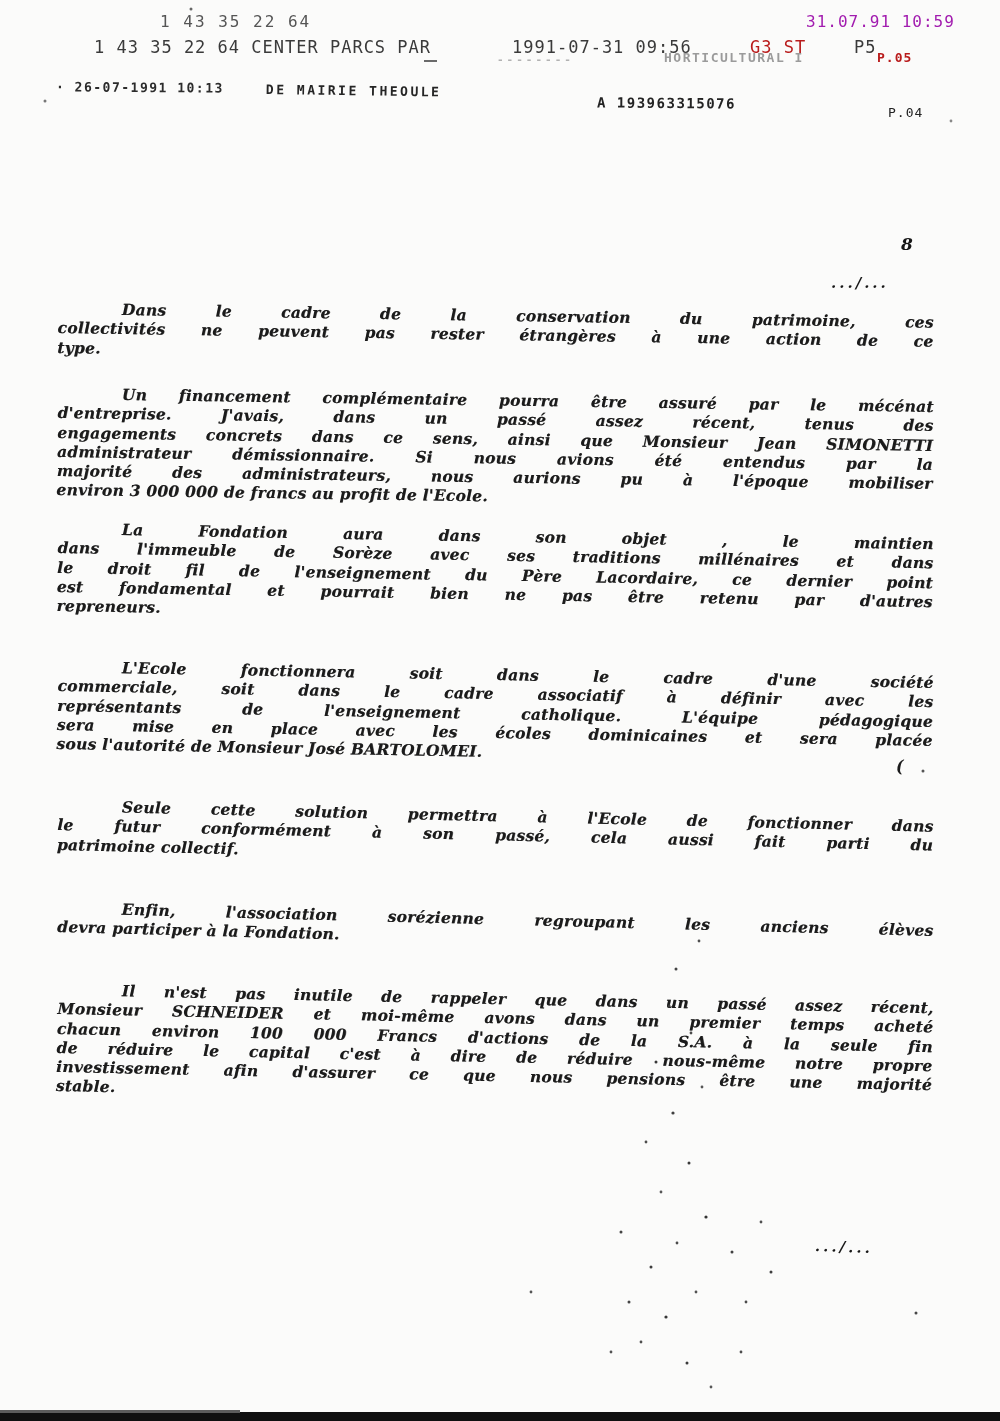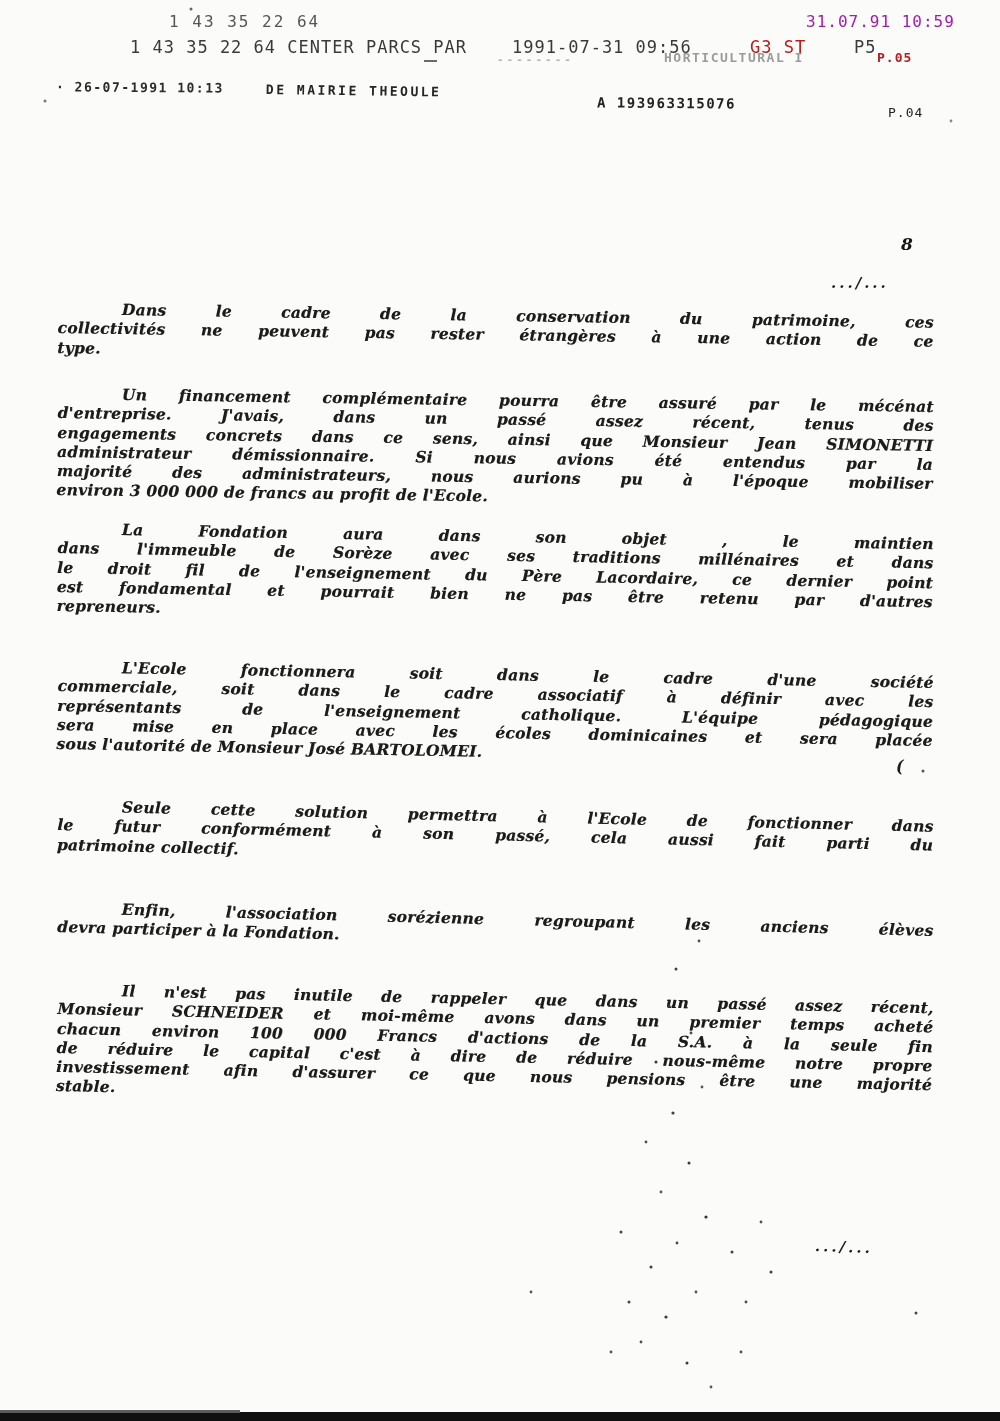--- a/index.html
+++ b/index.html
@@ -10,23 +10,23 @@
     overflow:hidden;
     font-family:"DejaVu Serif", serif;
   }
   
   .fax{
     position:absolute;
     font-family:"DejaVu Sans Mono", monospace;
     white-space:nowrap;
     color:#3d3d3d;
   }
-  .fax-row1-left{left:160px;top:12px;font-size:16px;letter-spacing:2px;color:#555;margin-left:9px;}
+  .fax-row1-left{left:160px;top:12px;font-size:16px;letter-spacing:2px;color:#555;}
   .fax-row1-right{left:806px;top:12px;font-size:16px;letter-spacing:1px;color:#a21caf;}
-  .fax-row2-left{left:94px;top:37px;font-size:17px;letter-spacing:1px;color:#3a3a3a;margin-left:36px;}
+  .fax-row2-left{left:94px;top:37px;font-size:17px;letter-spacing:1px;color:#3a3a3a;}
   .fax-row2-mid{left:512px;top:37px;font-size:17px;letter-spacing:1px;color:#3a3a3a;}
   .fax-row2-mode{left:750px;top:37px;font-size:17px;letter-spacing:1px;color:#b91c1c;}
   .fax-row2-page{left:854px;top:37px;font-size:17px;letter-spacing:1px;color:#3a3a3a;}
   .par-underline{position:absolute;left:424px;top:60px;width:13px;height:2px;background:#6a6a6a;}
   .fax-row3-dashes{left:497px;top:53px;font-size:11px;letter-spacing:3px;color:#b2b2b2;font-weight:bold;}
   .fax-row3-name{left:664px;top:50px;font-size:13px;letter-spacing:1.5px;color:#9b9b9b;font-weight:bold;}
   .fax-row3-page{left:877px;top:50px;font-size:13px;letter-spacing:1px;color:#b91c1c;font-weight:bold;}
   .fax-row4-date{left:56px;top:80px;font-size:13px;letter-spacing:1.5px;font-weight:bold;color:#2c2c2c;transform:rotate(0.4deg);}
   .fax-row4-sender{left:266px;top:82px;font-size:13px;letter-spacing:2.5px;font-weight:bold;color:#252525;transform:rotate(0.8deg);transform-origin:left top;}
   .fax-row4-ref{left:597px;top:95px;font-size:14px;letter-spacing:1.5px;font-weight:bold;color:#232323;transform:rotate(0.5deg);}

